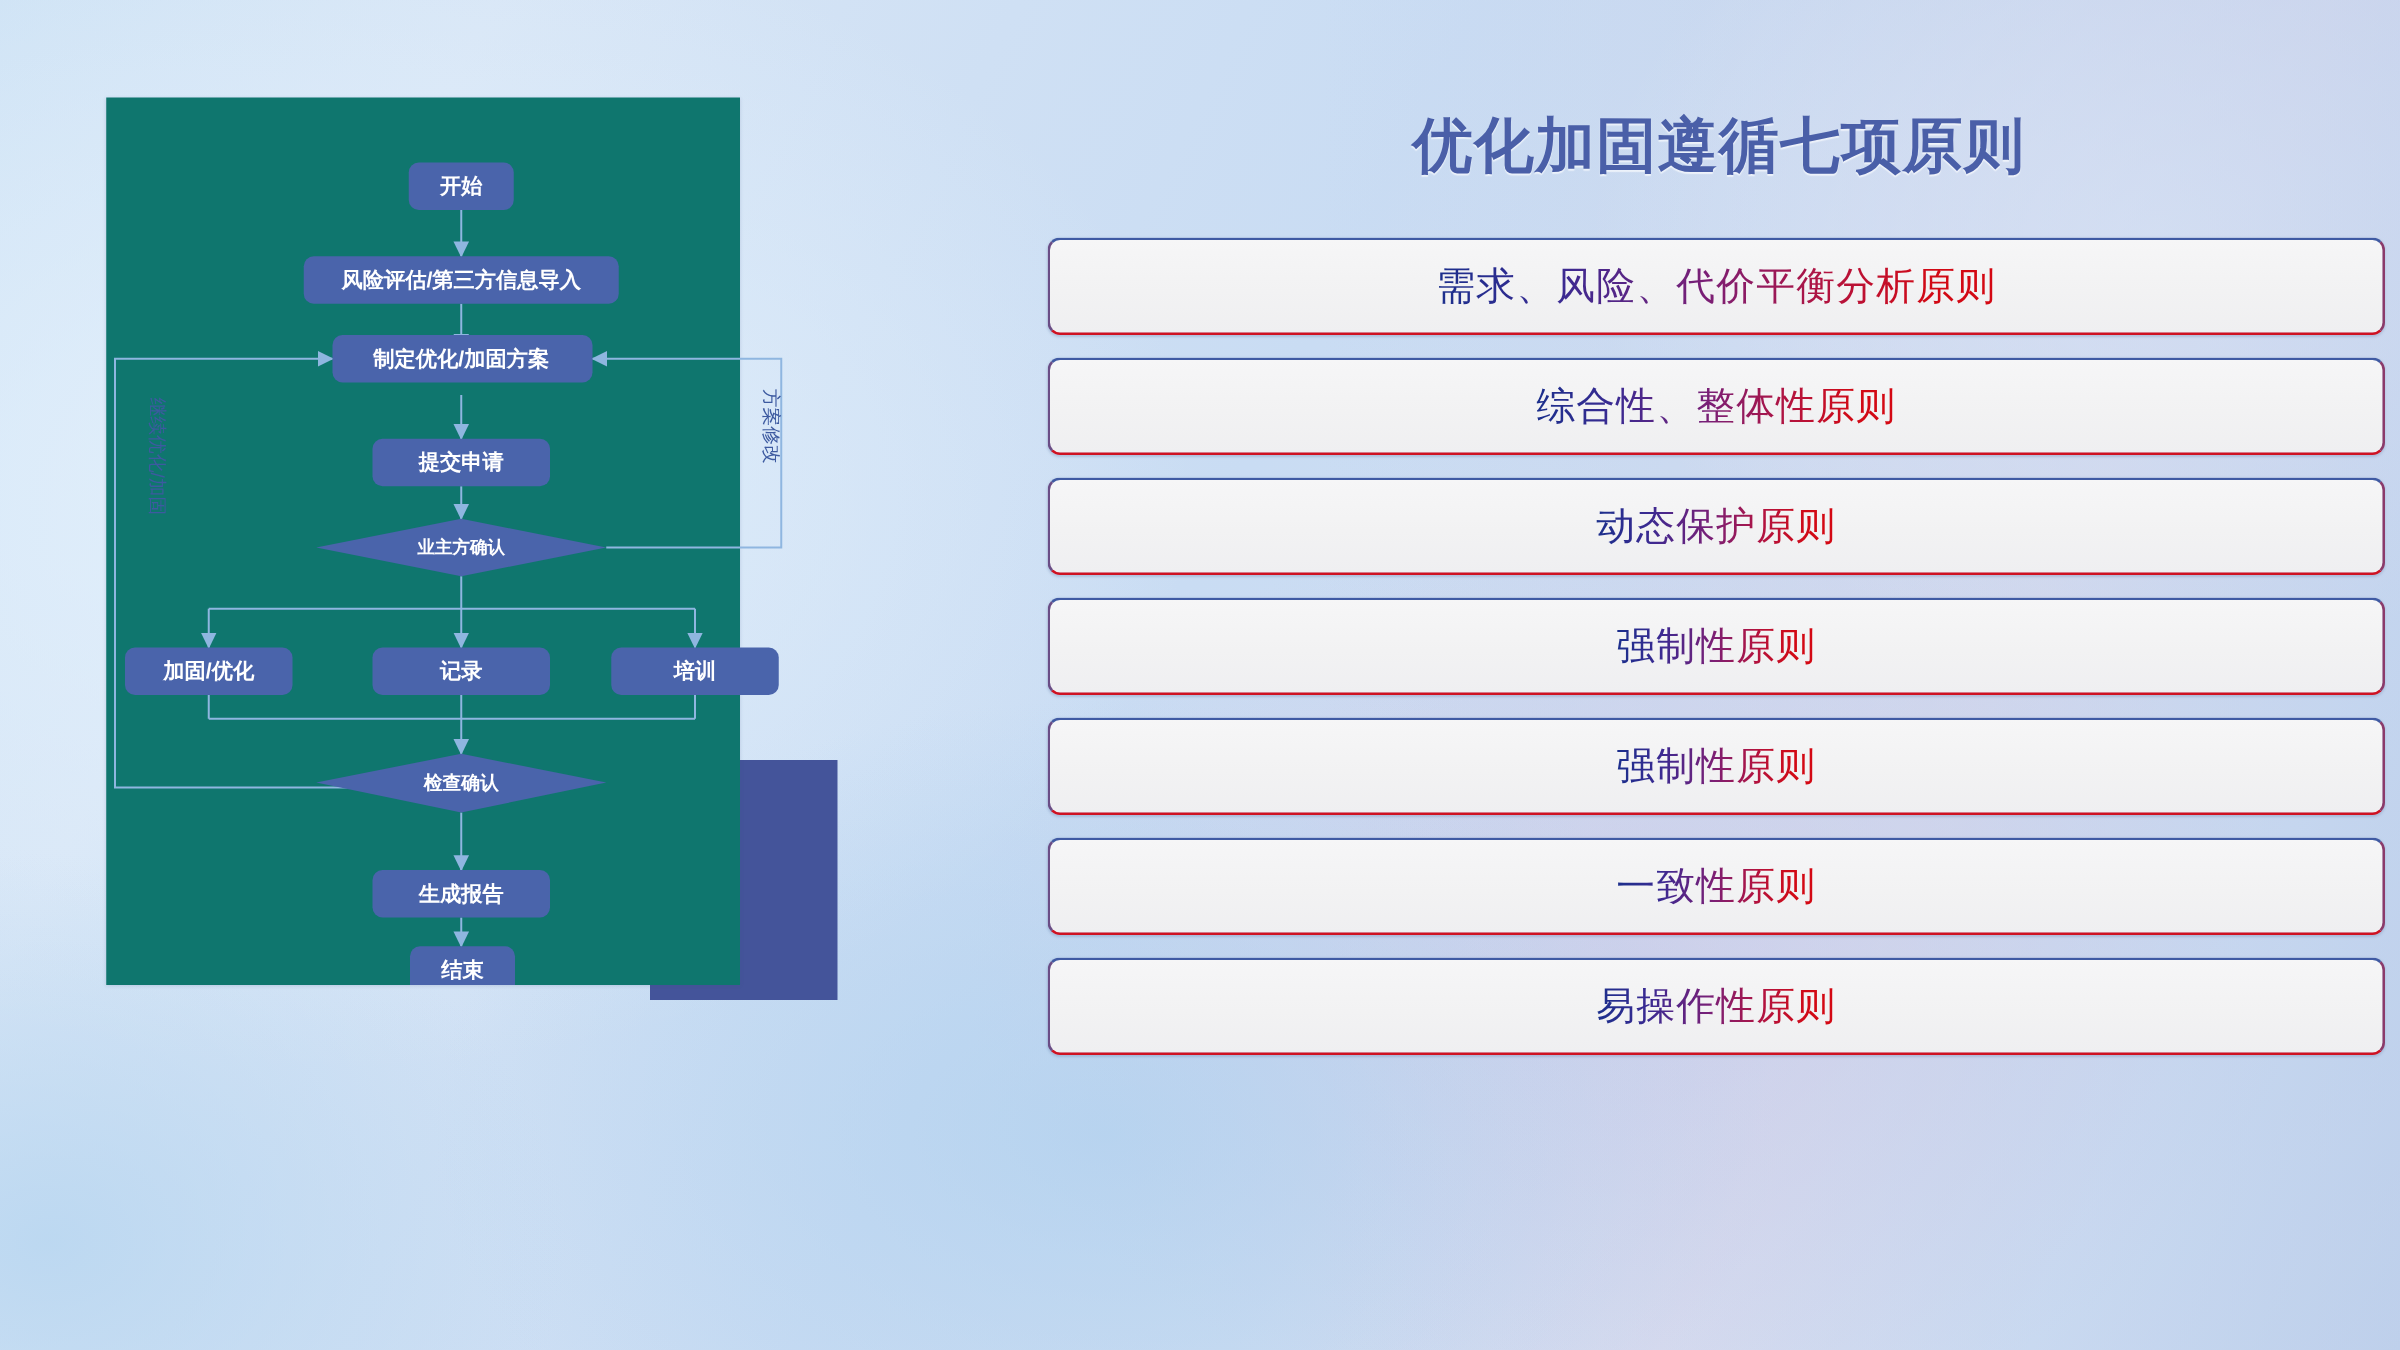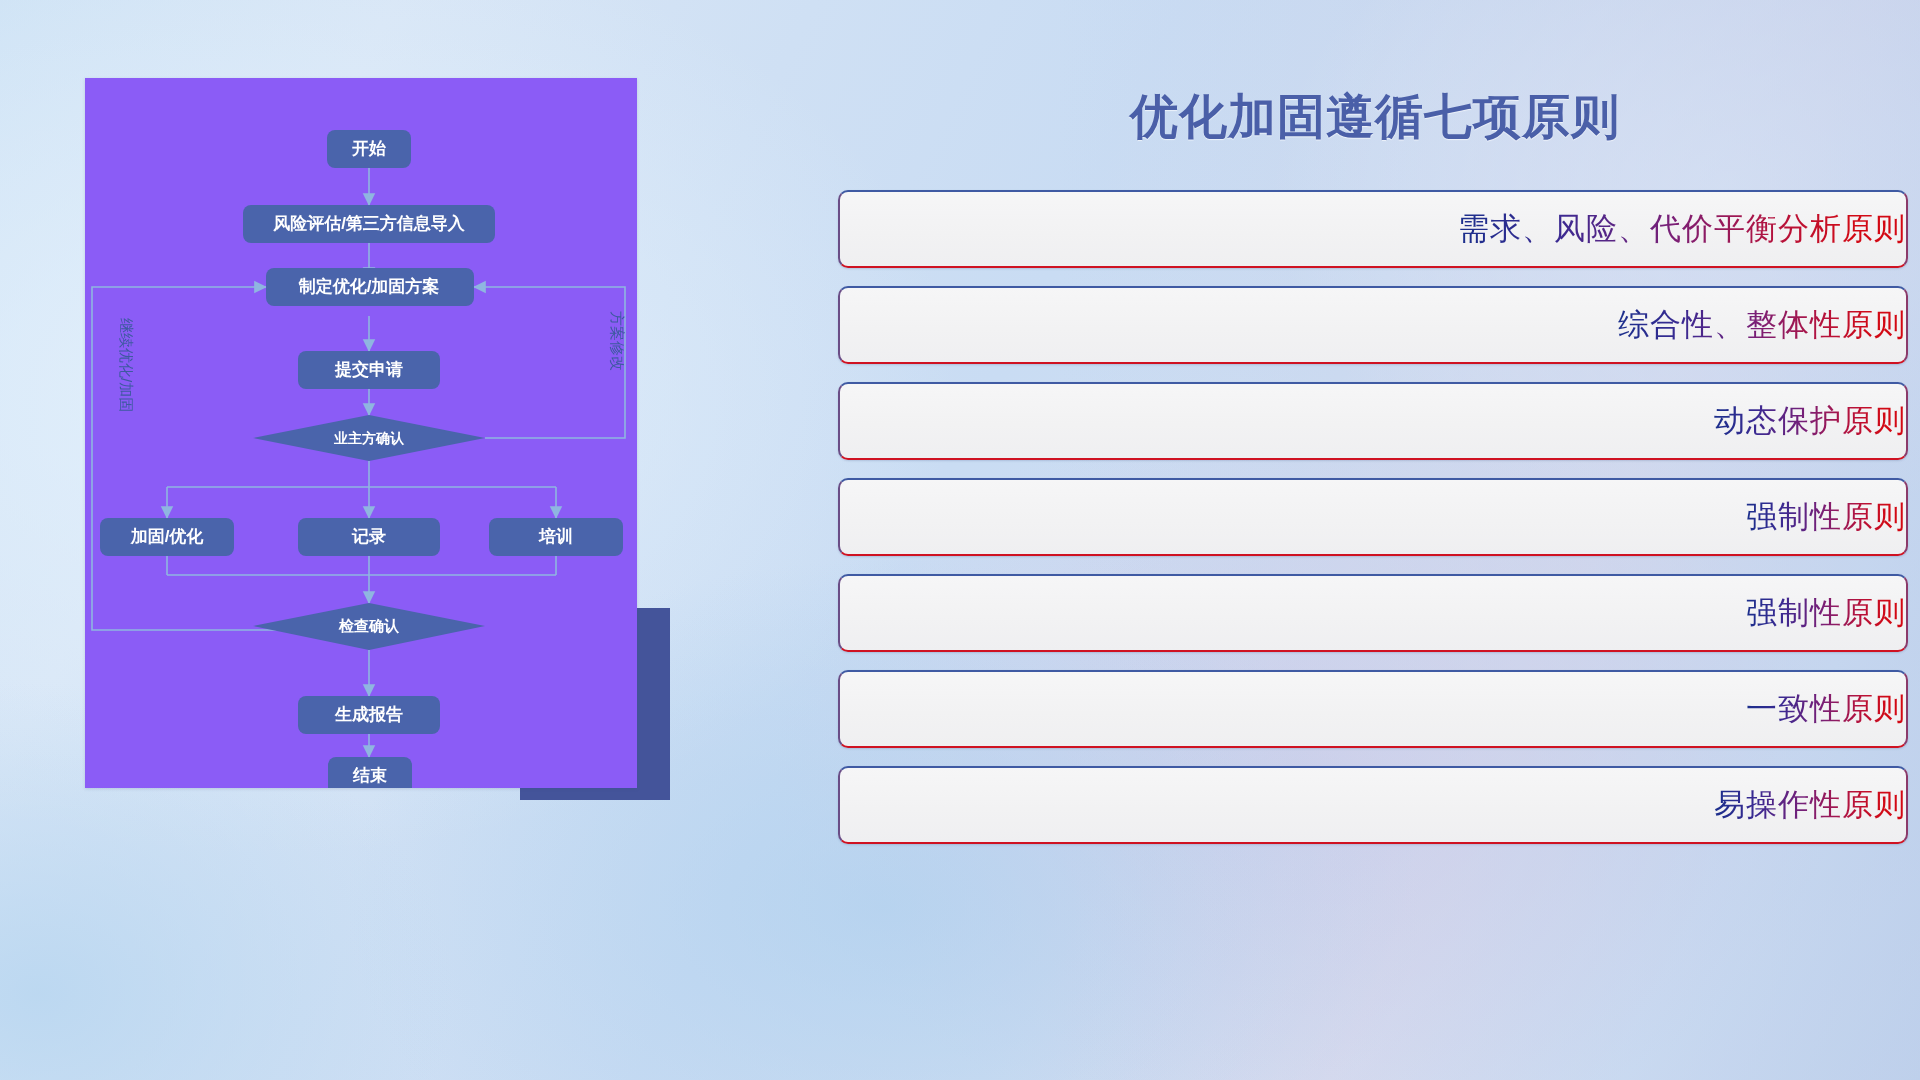--- a/index.html
+++ b/index.html
@@ -22,22 +22,22 @@
   .bg-l5{position:absolute;inset:0;
     background:radial-gradient(34% 44% at 90% 18%, rgba(232,242,253,.85) 0%, rgba(232,242,253,0) 70%);}
   .bg-l6{position:absolute;inset:0;
     background:radial-gradient(30% 40% at 2% 92%, rgba(184,214,240,.85) 0%, rgba(184,214,240,0) 72%);}
   .bg-l7{position:absolute;inset:0;
     background:linear-gradient(90deg, rgba(255,255,255,0) 55%, rgba(198,209,235,.45) 78%, rgba(186,201,232,.55) 100%);}
 
   
   #shadow-block{position:absolute;left:520px;top:608px;width:150px;height:192px;
     background:#44549a;z-index:1;}
-  #flow-panel{position:absolute;left:85px;top:78px;width:552px;height:710px;
-    background:#8b5cf6;z-index:2;box-shadow:0 1px 3px rgba(60,80,130,.18);text-align:center;}
+  #flow-panel{position:absolute;left:85px;top:78px;width:507px;height:710px;
+    background:#0f766e;z-index:2;box-shadow:0 1px 3px rgba(60,80,130,.18);text-align:center;}
   #flow-svg{position:absolute;left:0;top:0;width:552px;height:710px;}
 
   .node-txt{font-family:"Liberation Sans","DejaVu Sans",sans-serif;
     fill:#ffffff;font-weight:bold;text-anchor:middle;dominant-baseline:middle;}
   .side-lbl{font-family:"Liberation Sans","DejaVu Sans",sans-serif;
     fill:#3d5aa0;font-size:15px;font-weight:normal;}
 
   
   #right-panel{position:absolute;left:830px;top:0;width:1090px;height:1080px;z-index:3;}
   #right-title{position:absolute;left:0;top:85px;width:1090px;text-align:center;
@@ -47,21 +47,21 @@
   #cards{position:absolute;left:8px;top:190px;width:1070px;}
   .card{
     position:relative;height:74px;margin-bottom:18px;
     background:linear-gradient(180deg,#f6f6f7 0%,#f2f2f3 55%,#efeff1 100%);
     border-radius:10px;
     border-top:2px solid #3f5aa3;
     border-left:2px solid #6a4d86;
     border-right:2px solid #8b3a6a;
     border-bottom:2px solid #cf1222;
     box-shadow:0 1px 2px rgba(70,90,140,.22);
-    display:flex;align-items:center;justify-content:flex-end;
+    display:flex;align-items:center;justify-content:center;
   }
   .card-label{
     font-size:31px;font-weight:normal;letter-spacing:1px;
     font-family:"Liberation Sans","DejaVu Sans",sans-serif;
     background:linear-gradient(90deg,#1b2f8c 0%,#3a2a92 22%,#7a1f76 48%,#b3133f 70%,#d10a16 88%,#d40712 100%);
     -webkit-background-clip:text;background-clip:text;
     -webkit-text-fill-color:transparent;color:transparent;
     white-space:nowrap;
   }
 </style>

